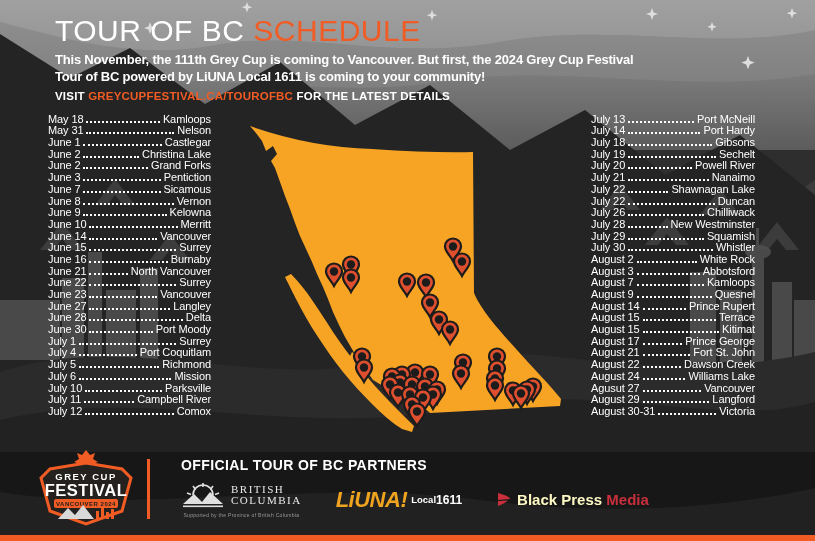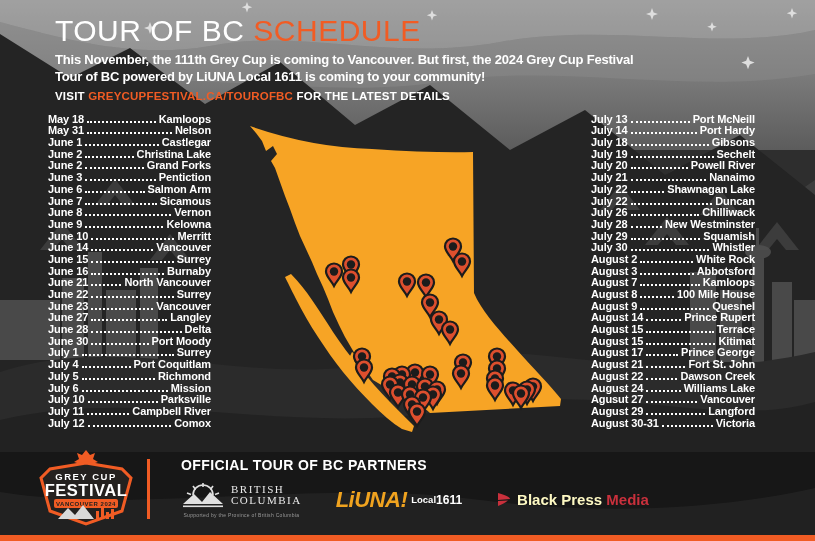--- a/index.html
+++ b/index.html
@@ -16,21 +16,21 @@
   .subtitle{position:absolute;left:55px;top:51px;width:585px;font-size:13px;font-weight:bold;
     line-height:17px;color:#fff;letter-spacing:-.2px;}
   .visit{position:absolute;left:55px;top:90px;font-size:11.5px;font-weight:bold;color:#fff;
     letter-spacing:.2px;white-space:nowrap;}
   .visit .link{color:#F15C24;text-decoration:none;cursor:pointer;}
 
   
   .col{position:absolute;top:113px;display:flex;flex-direction:column;}
   #col-left{left:48px;width:163px;}
   #col-right{left:591px;width:164px;}
-  .row{display:flex;align-items:flex-end;height:11.7px;font-size:11px;font-weight:bold;color:#fff;
+  .row{display:flex;align-items:flex-end;height:11.7px;font-size:11px;font-weight:normal;color:#fff;
     letter-spacing:-.1px;white-space:nowrap;}
   .leader{flex:1;border-bottom:2px dotted #fff;margin:0 3px 2px 3px;min-width:8px;}
 
   
   .footer-heading{position:absolute;left:181px;top:457px;font-size:14px;font-weight:800;color:#fff;
     letter-spacing:.4px;white-space:nowrap;}
   .divider{position:absolute;left:147px;top:459px;width:3px;height:60px;background:#F15C24;}
   .badge{position:absolute;left:30px;top:449px;width:112px;height:80px;}
   .partners{position:absolute;left:181px;top:481px;display:flex;align-items:center;gap:34px;}
   .partner{display:flex;align-items:center;}
@@ -202,25 +202,20 @@
         <span>June 2</span>
         <span class="leader"></span>
         <span>Grand Forks</span>
       </div>
       <div class="row">
         <span>June 3</span>
         <span class="leader"></span>
         <span>Pentiction</span>
       </div>
       <div class="row">
-        <span>June 6</span>
-        <span class="leader"></span>
-        <span>Salmon Arm</span>
-      </div>
-      <div class="row">
         <span>June 7</span>
         <span class="leader"></span>
         <span>Sicamous</span>
       </div>
       <div class="row">
         <span>June 8</span>
         <span class="leader"></span>
         <span>Vernon</span>
       </div>
       <div class="row">
@@ -382,25 +377,20 @@
       </div>
       <div class="row">
         <span>August 3</span>
         <span class="leader"></span>
         <span>Abbotsford</span>
       </div>
       <div class="row">
         <span>August 7</span>
         <span class="leader"></span>
         <span>Kamloops</span>
-      </div>
-      <div class="row">
-        <span>August 8</span>
-        <span class="leader"></span>
-        <span>100 Mile House</span>
       </div>
       <div class="row">
         <span>August 9</span>
         <span class="leader"></span>
         <span>Quesnel</span>
       </div>
       <div class="row">
         <span>August 14</span>
         <span class="leader"></span>
         <span>Prince Rupert</span>

